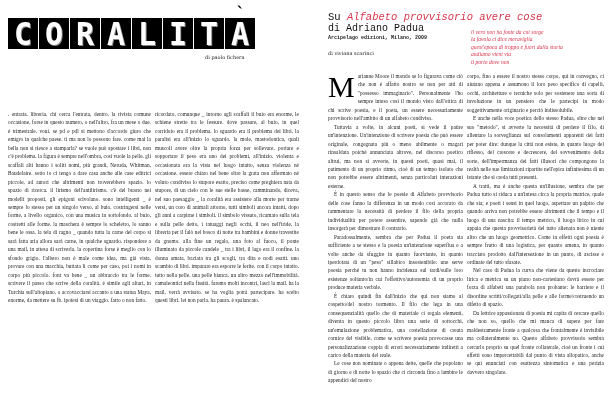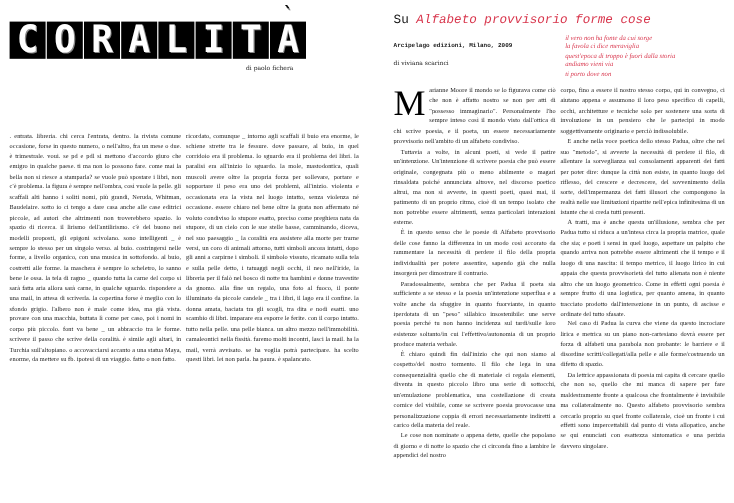--- a/index.html
+++ b/index.html
@@ -55,22 +55,23 @@
     <p>. entrata. libreria. chi cerca l'entrata, dentro. la rivista comune occasione, forse in questo numero, o nell'altro, fra un mese o due. è trimestrale. voui. se pd e pdl si mettono d'accordo giuro che emigro in qualche paese. ti ma non lo possono fare. come mai la bella non si riesce a stamparla? se vuole può spostare i libri, non c'è problema. la figura è sempre nell'ombra, così vuole la pelle. gli scaffali alti hanno i soliti nomi, più grandi, Neruda, Whitman, Baudelaire. sotto io ci tengo a dare casa anche alle case editrici piccole, ad autori che altrimenti non troverebbero spazio. lo spazio di ricerca. il lirismo dell'antilirismo. c'è del buono nei modelli proposti, gli epigoni scivolano. sono intelligenti _ è sempre lo stesso per un singolo verso. al buio. costringersi nelle forme, a livello organico, con una musica in sottofondo. al buio, costretti alle forme. la maschera è sempre lo scheletro, lo sanno bene le ossa. la tela di ragno _ quando tutta la carne del corpo si sarà fatta aria allora sarà carne, in qualche sguardo. rispondere a una mail, in attesa di scriverla. la copertina forse è meglio con lo sfondo grigio. l'albero non è male come idea, ma già vista. provare con una macchia, buttata lì come per caso, poi i nomi in corpo più piccolo. font va bene _ un abbraccio tra le forme. scrivere il passo che scrive della coralità. è simile agli altari, in Turchia sull'altopiano. o accovacciarsi accanto a una statua Maya, enorme, da mettere su fb. ipotesi di un viaggio. fatto o non fatto.</p>
   </div>
   <div class="col col-2">
     <p>ricordato, comunque _ intorno agli scaffali il buio era enorme, le schiene strette tra le fessure. dove passare, al buio, in quel corridoio era il problema. lo sguardo era il problema dei libri. la paralisi era all'inizio lo sguardo. la mole, mastodontica, quali muscoli avere oltre la propria forza per sollevare, portare e sopportare il peso era uno dei problemi, all'inizio. violenta e occasionata era la vista nel luogo intatto, senza violenza né occasione. essere chiaro nel bene oltre la grata non affermato né voluto condiviso lo stupore esatto, preciso come preghiera nata da stupore, di un cielo con le sue stelle basse, camminando, diceva, nel suo paesaggio _ la coralità era assistere alla morte per trarne versi, un coro di animali attorno, tutti simboli ancora intatti, dopo gli anni a carpirne i simboli. il simbolo vissuto, ricamato sulla tela e sulla pelle detto, i tatuaggi negli occhi, il neo nell'iride, la libreria per il falò nel bosco di notte tra bambini e donne travestite da gnomo. alla fine un regalo, una foto al fuoco, il ponte illuminato da piccole candele _ tra i libri, il lago era il confine. la donna amata, baciata tra gli scogli, tra dita e nodi esatti. uno scambio di libri. imparare era esporre le ferite. con il corpo intatto. tutto nella pelle. una pelle bianca. un altro mezzo nell'immobilità. camaleontici nella fissità. faremo molti incontri, lasci la mail. ha la mail, verrà avvisato. se ha voglia potrà partecipare. ha scelto questi libri. lei non parla. ha paura. è spalancato.</p>
   </div>
 </div>
 
 <div class="page-right">
   <div class="article-title">
     <span class="pre">Su</span>
-    <span class="book">Alfabeto provvisorio forme cose</span>
+    <span class="book">Alfabeto provvisorio avere cose</span>
   </div>
+  <div class="article-author">di Adriano Padua</div>
   <div class="publisher">Arcipelago edizioni, Milano, 2009</div>
   <div class="byline-right">di viviana scarinci</div>
 
   <div class="epigraph">
     <div>il vero non ha fonte da cui sorge</div>
     <div>la favola ci dice meraviglia</div>
     <div>quest'epoca di troppo è fuori dalla storia</div>
     <div>andiamo vieni via</div>
     <div>ti porto dove non</div>
   </div>

